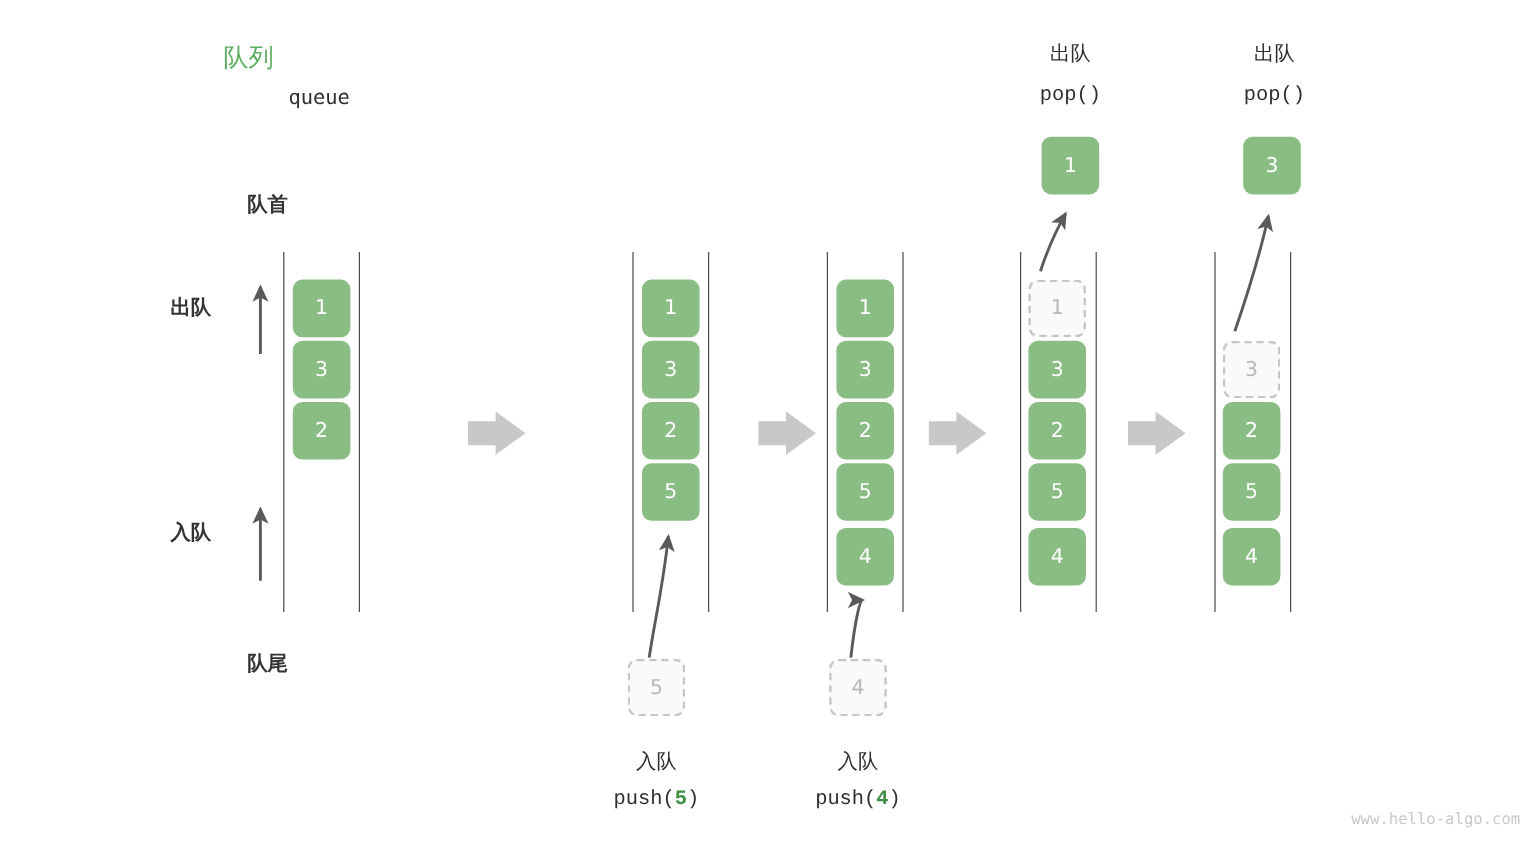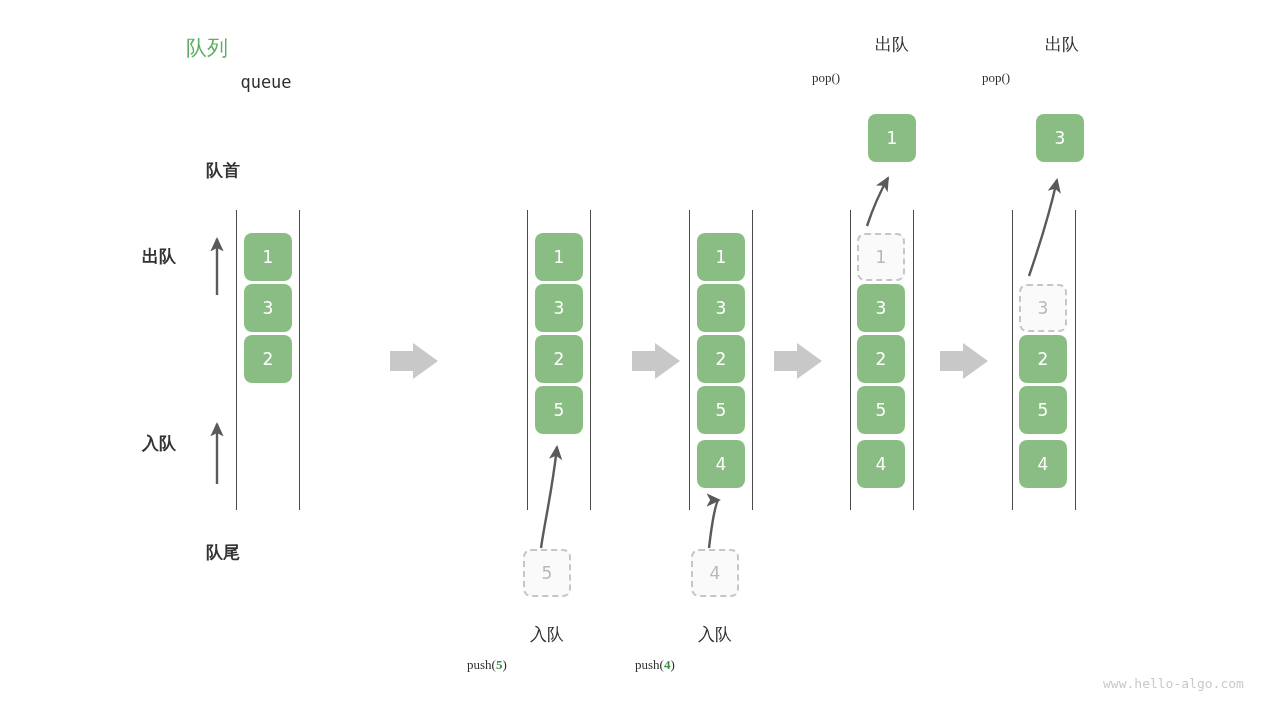--- a/index.html
+++ b/index.html
@@ -44,24 +44,24 @@
     color: #333333;
     white-space: nowrap;
   }
   .op-cn {
     font-size: 17px;
     color: #2f2f2f;
     text-align: center;
     white-space: nowrap;
   }
   .op-code {
-    font-family: Liberation Serif, serif;
-    font-size: 13px;
+    font-family: Liberation Mono, monospace;
+    font-size: 17px;
     color: #2f2f2f;
-    text-align: left;
+    text-align: center;
     white-space: nowrap;
   }
   .op-code .num {
     color: #3f8f45;
     font-weight: bold;
   }
   .watermark {
     font-family: "DejaVu Sans Mono", "Liberation Mono", monospace;
     font-size: 13px;
     color: #c9c9c9;
@@ -210,15 +210,15 @@
 
     <g>
       <path d="M867,226 C873,208 880,192 888,178" stroke="#5a5a5a" stroke-width="2.4" fill="none" marker-end="url(#thin-arrow)"></path>
     </g>
 
     <g>
       <path d="M1029,276 C1040,244 1050,212 1057,180" stroke="#5a5a5a" stroke-width="2.4" fill="none" marker-end="url(#thin-arrow)"></path>
     </g>
   </svg>
 
-  <div class="abs watermark" style="left:1103px; top:676px;">www.hello-algo.com</div>
+  <div class="abs watermark" style="left:1126px; top:676px;">www.hello-algo.com</div>
 
 </div>
 
 </body></html>

